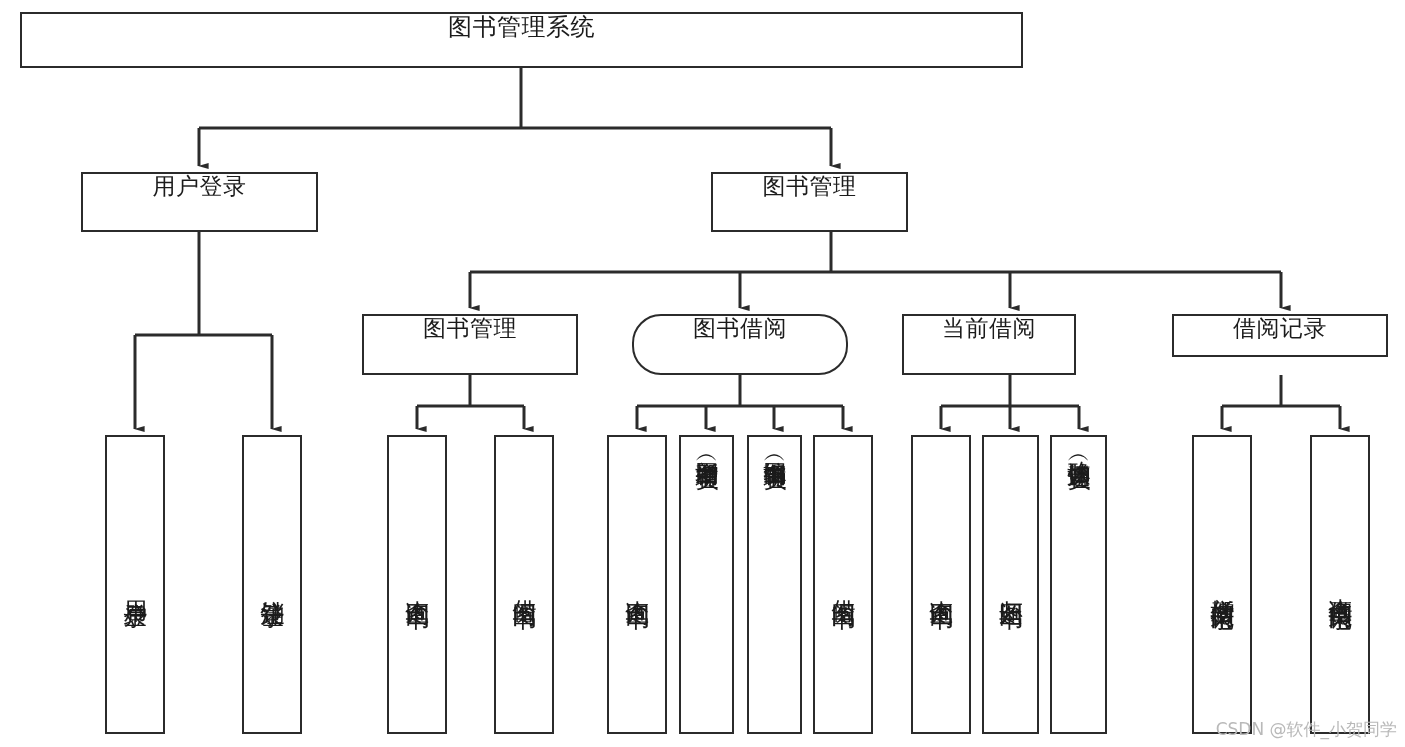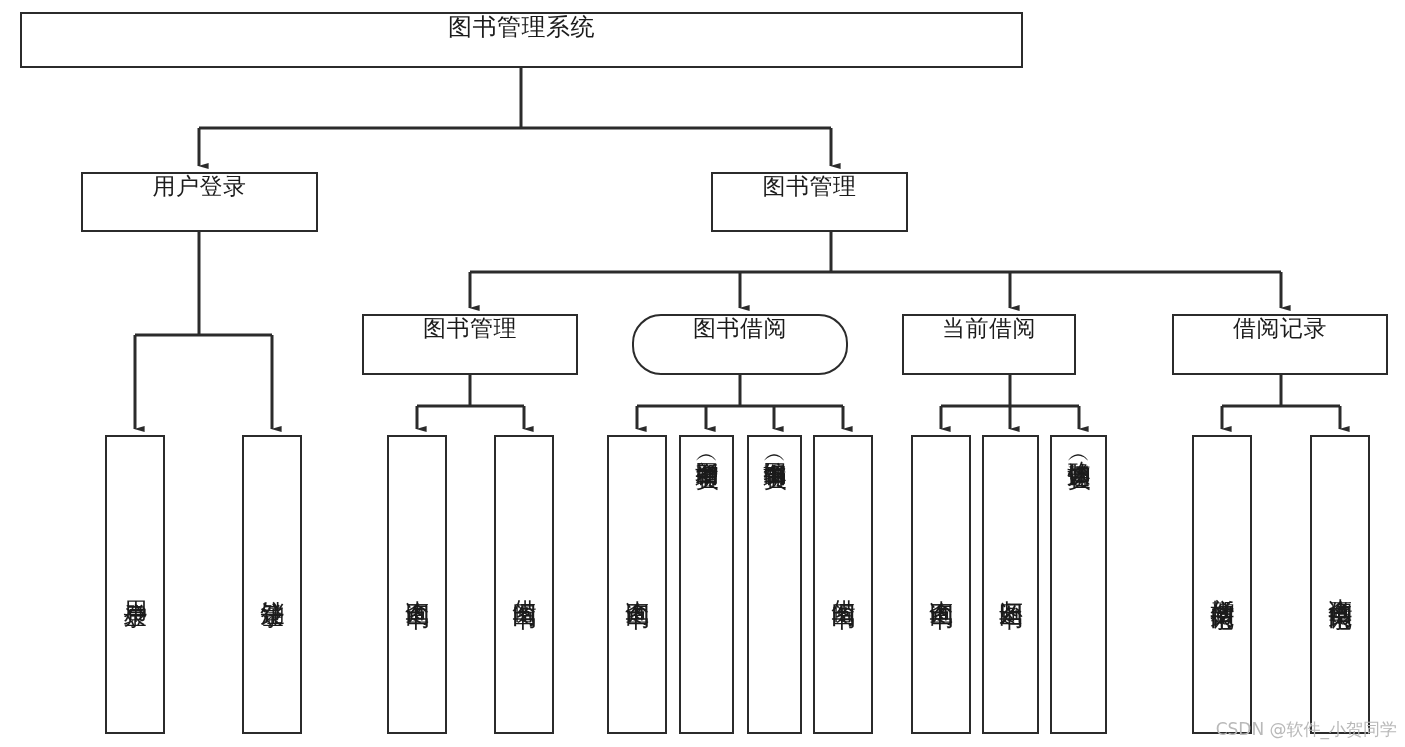--- a/index.html
+++ b/index.html
@@ -149,21 +149,21 @@
 
   <div class="node h" style="left:362px; top:314px; width:216px; height:61px;">
     <span class="label">图书管理</span>
   </div>
   <div class="node h" style="left:632px; top:314px; width:216px; height:61px;border-radius:29px;">
     <span class="label">图书借阅</span>
   </div>
   <div class="node h" style="left:902px; top:314px; width:174px; height:61px;">
     <span class="label">当前借阅</span>
   </div>
-  <div class="node h" style="left:1172px; top:314px; width:216px; height:61px;">
+  <div class="node h" style="left:1172px; top:314px; width:216px; height:43px;">
     <span class="label">借阅记录</span>
   </div>
 
   <div class="node v" style="left:105px; top:435px; width:60px; height:299px;">
     <span class="label">用户登录</span>
   </div>
   <div class="node v" style="left:242px; top:435px; width:60px; height:299px;">
     <span class="label">注销登录</span>
   </div>
 

